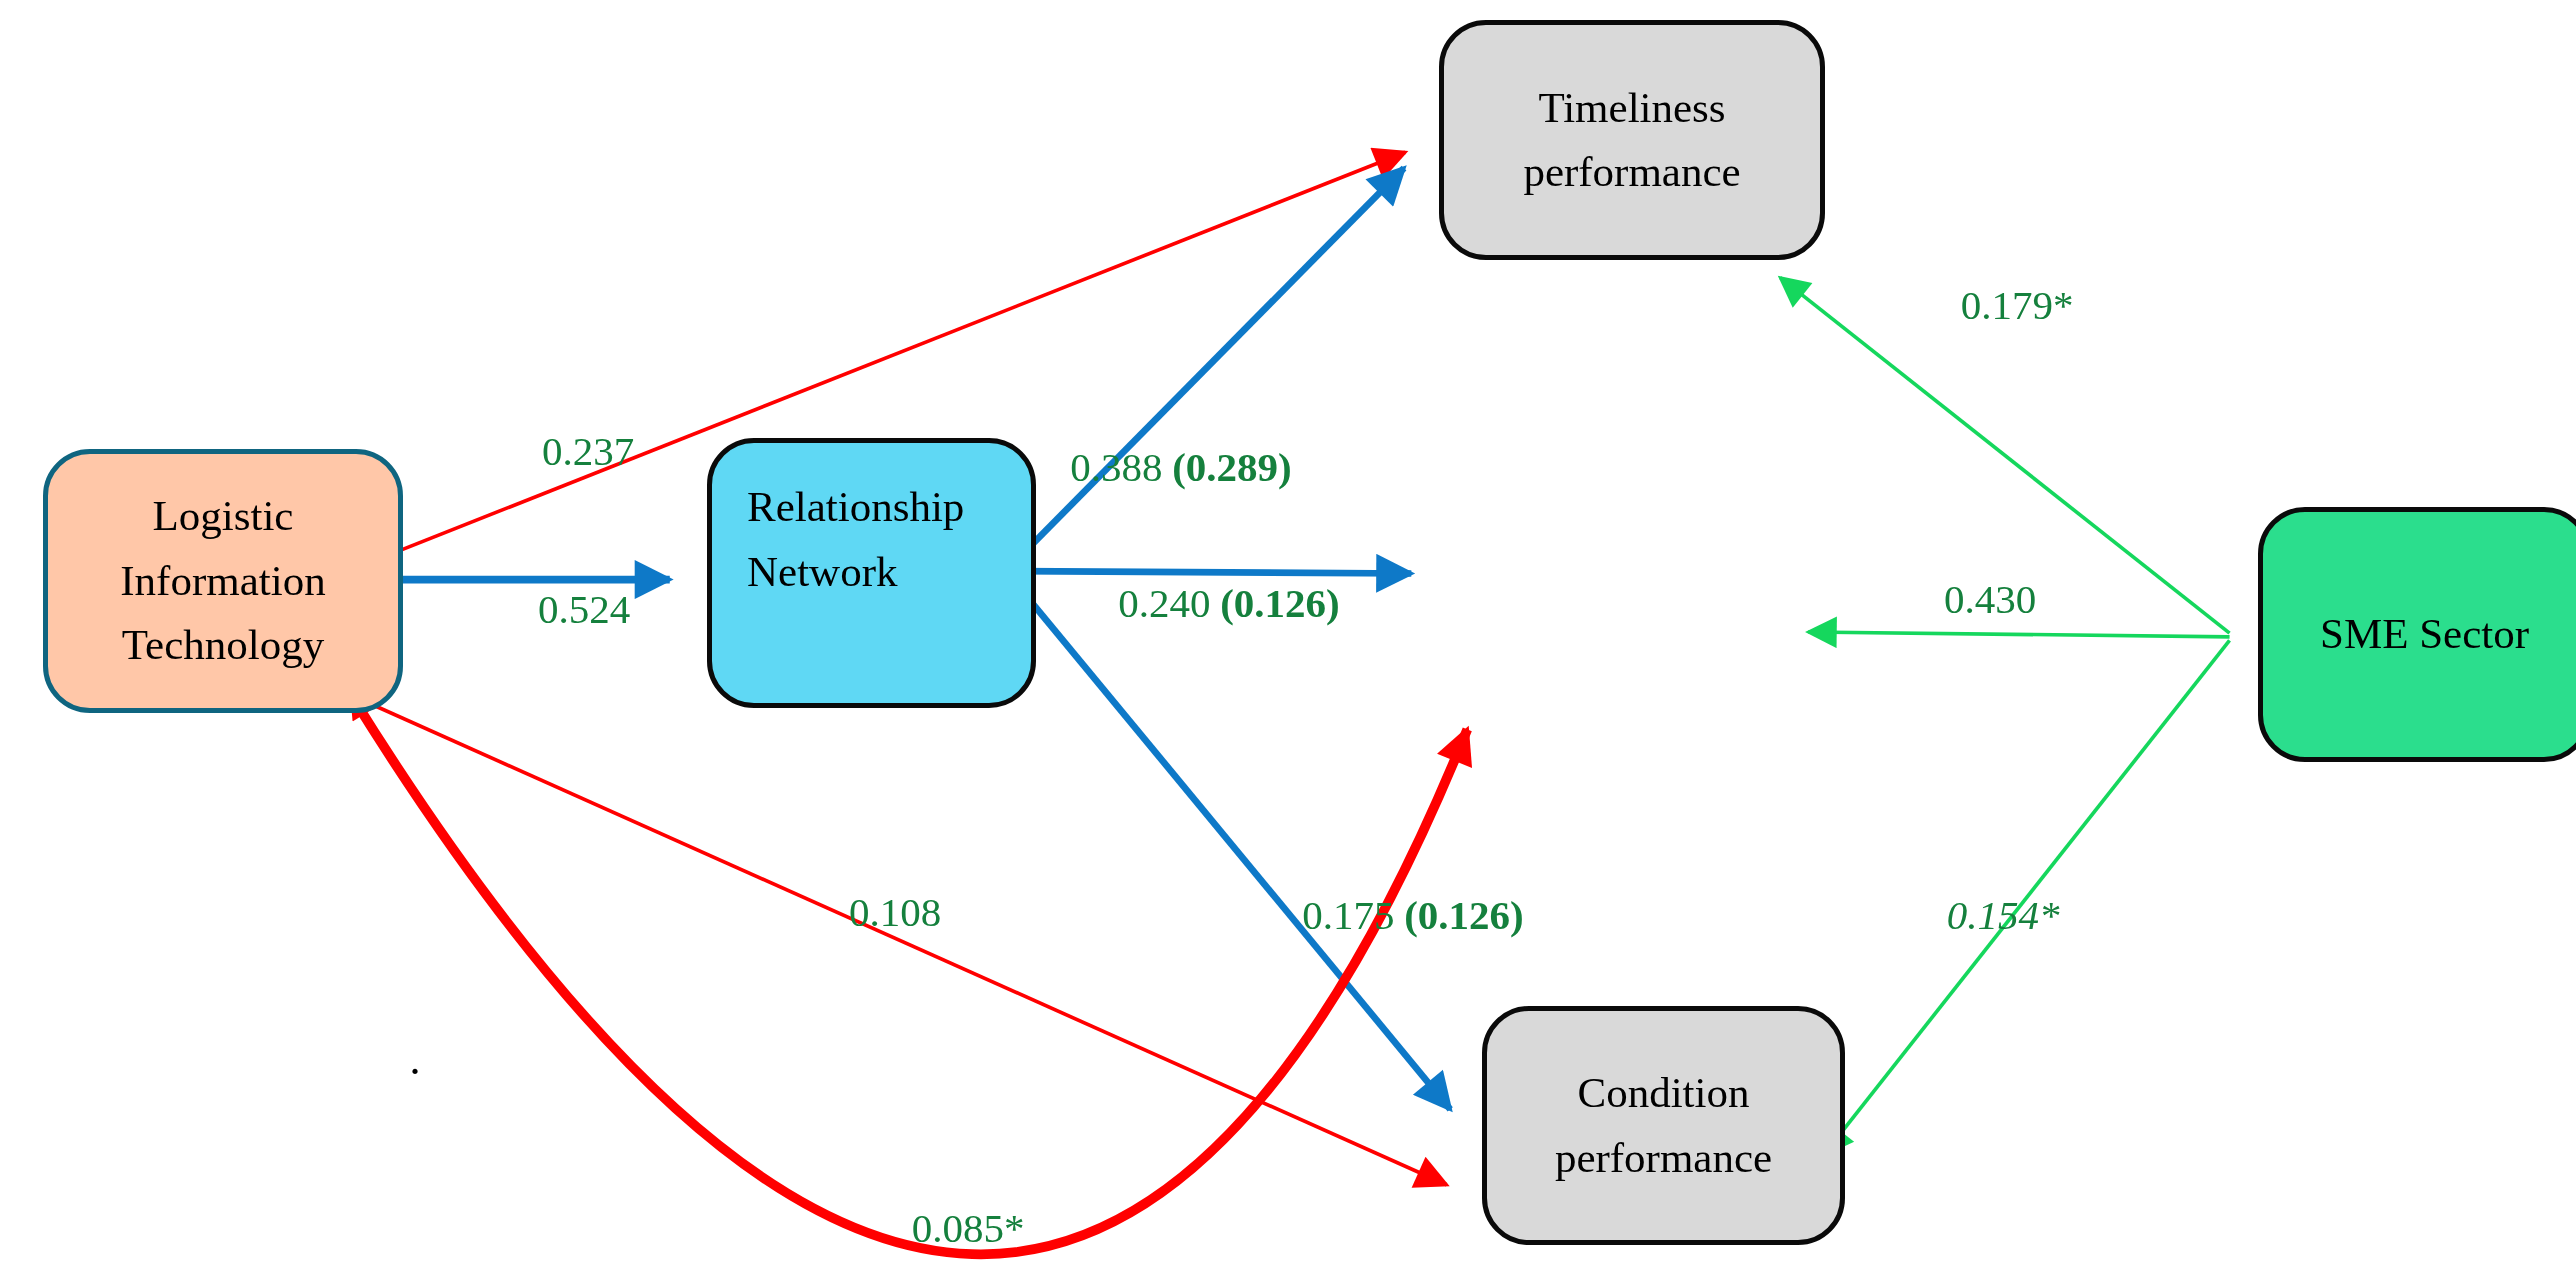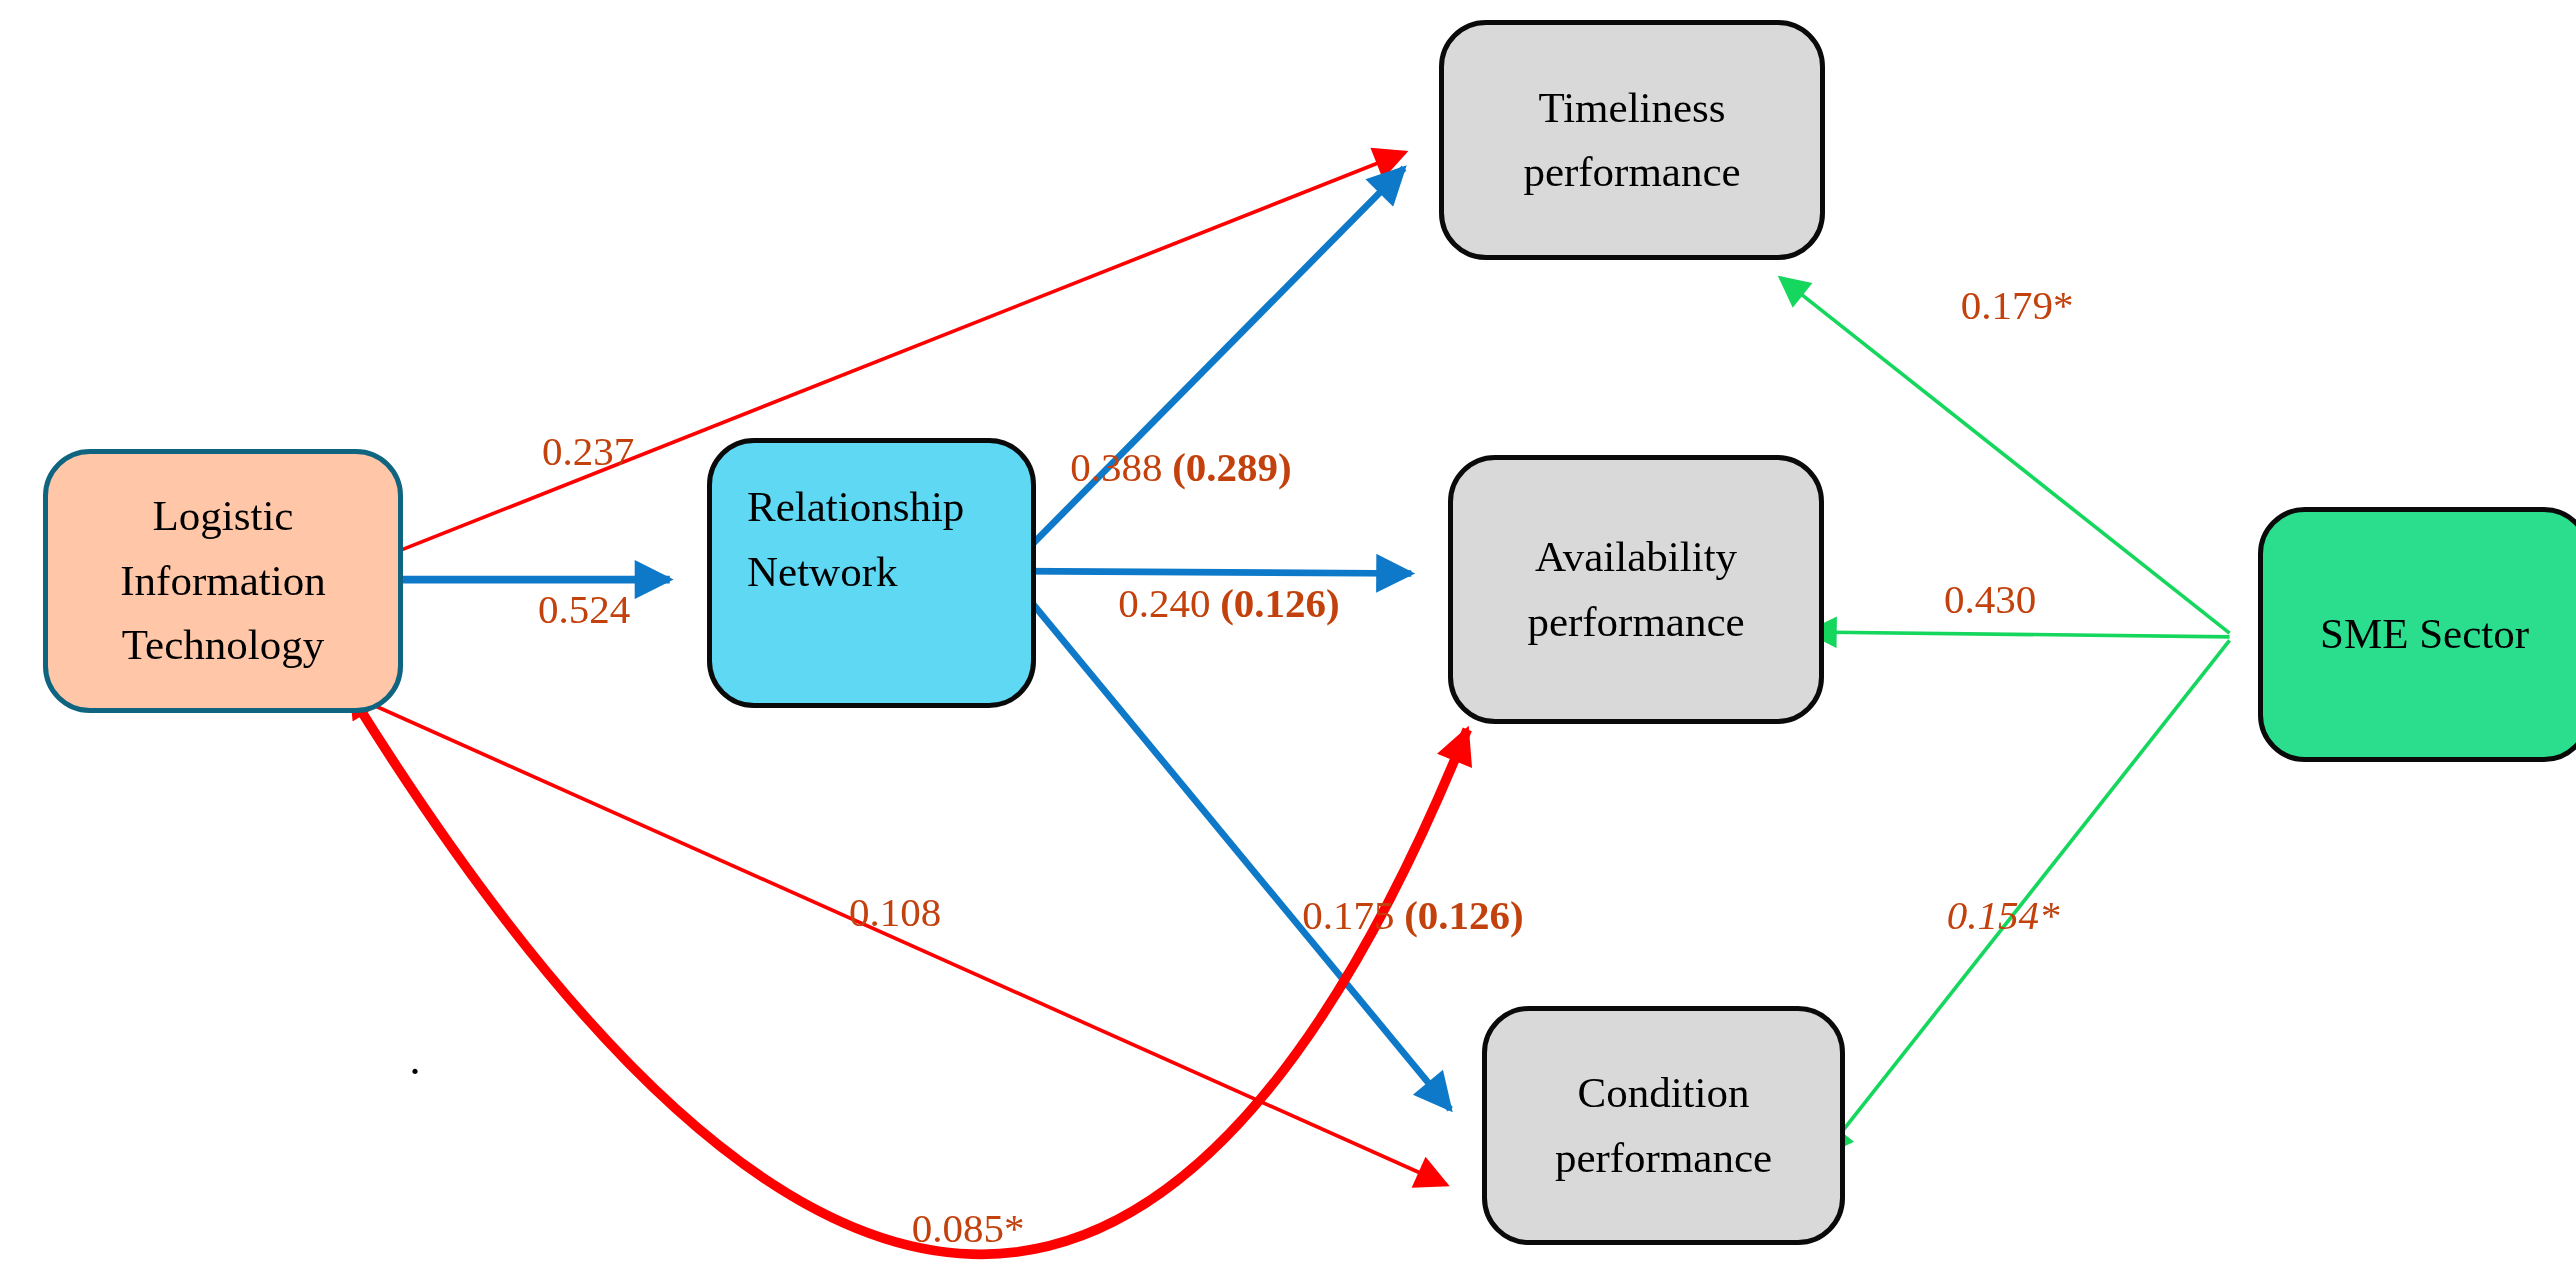--- a/index.html
+++ b/index.html
@@ -47,21 +47,21 @@
     background:#D9D9D9;border:5.5px solid #0a0a0a;
   }
   .node-condition .inner{width:262px;}
   .node-sme{
     left:2230px;top:507px;width:333px;height:255px;
     background:#2BDE8D;border:5.5px solid #0a0a0a;
   }
   .coef{
     position:absolute;
     transform:translate(-50%,-50%);
-    font-size:41px;line-height:1.1;color:#c2410c;
+    font-size:41px;line-height:1.1;color:#15803d;
     white-space:nowrap;
   }
   .coef .bold{font-weight:700;margin-left:9.7px;}
   .stray-dot{
     position:absolute;left:415px;top:1075px;
     transform:translate(-50%,-85%);
     font-size:44px;line-height:1;color:#000;
   }
 </style>
 </head>
@@ -105,23 +105,20 @@
   </div>
 
   <div class="node node-rn">
     <span class="inner">Relationship Network</span>
   </div>
 
   <div class="node node-timeliness">
     <span class="inner">Timeliness performance</span>
   </div>
 
-  <div class="node node-availability">
-    <span class="inner">Availability performance</span>
-  </div>
 
   <div class="node node-condition">
     <span class="inner">Condition performance</span>
   </div>
 
   <div class="node node-sme">
     <span class="inner">SME Sector</span>
   </div>
 
   <div class="coef" style="left:588px;top:452px;">

